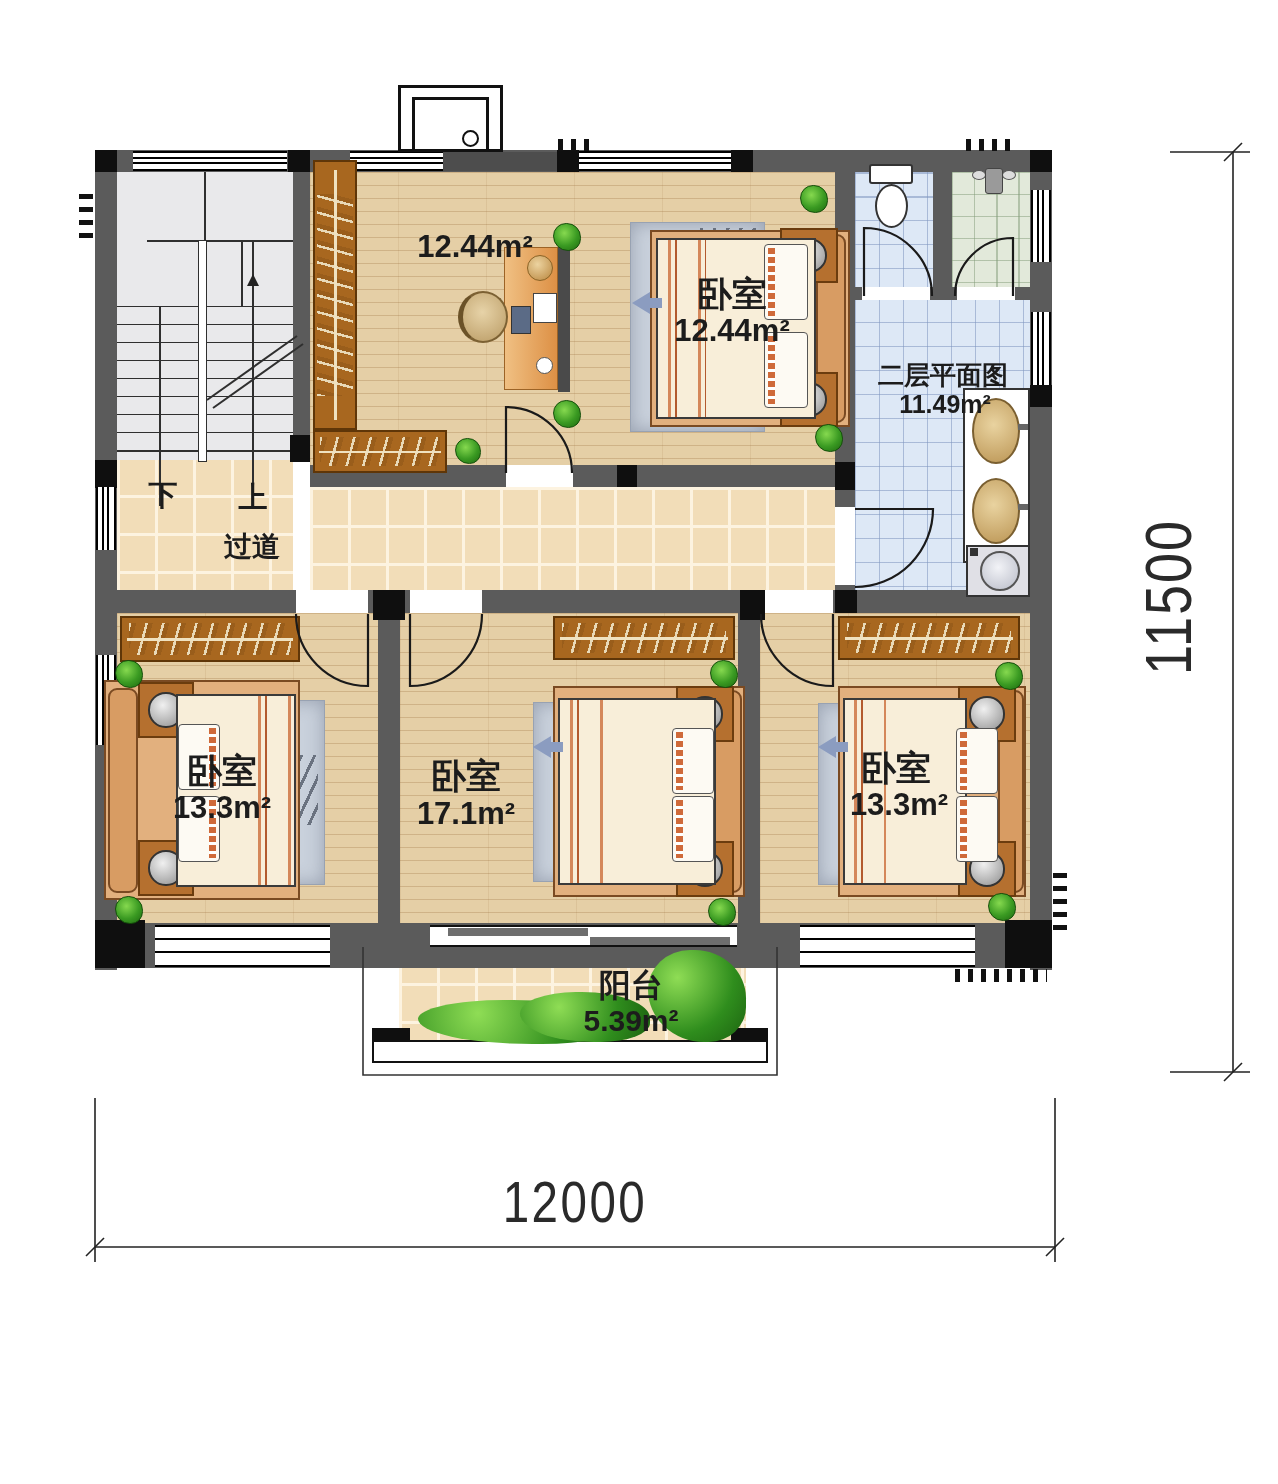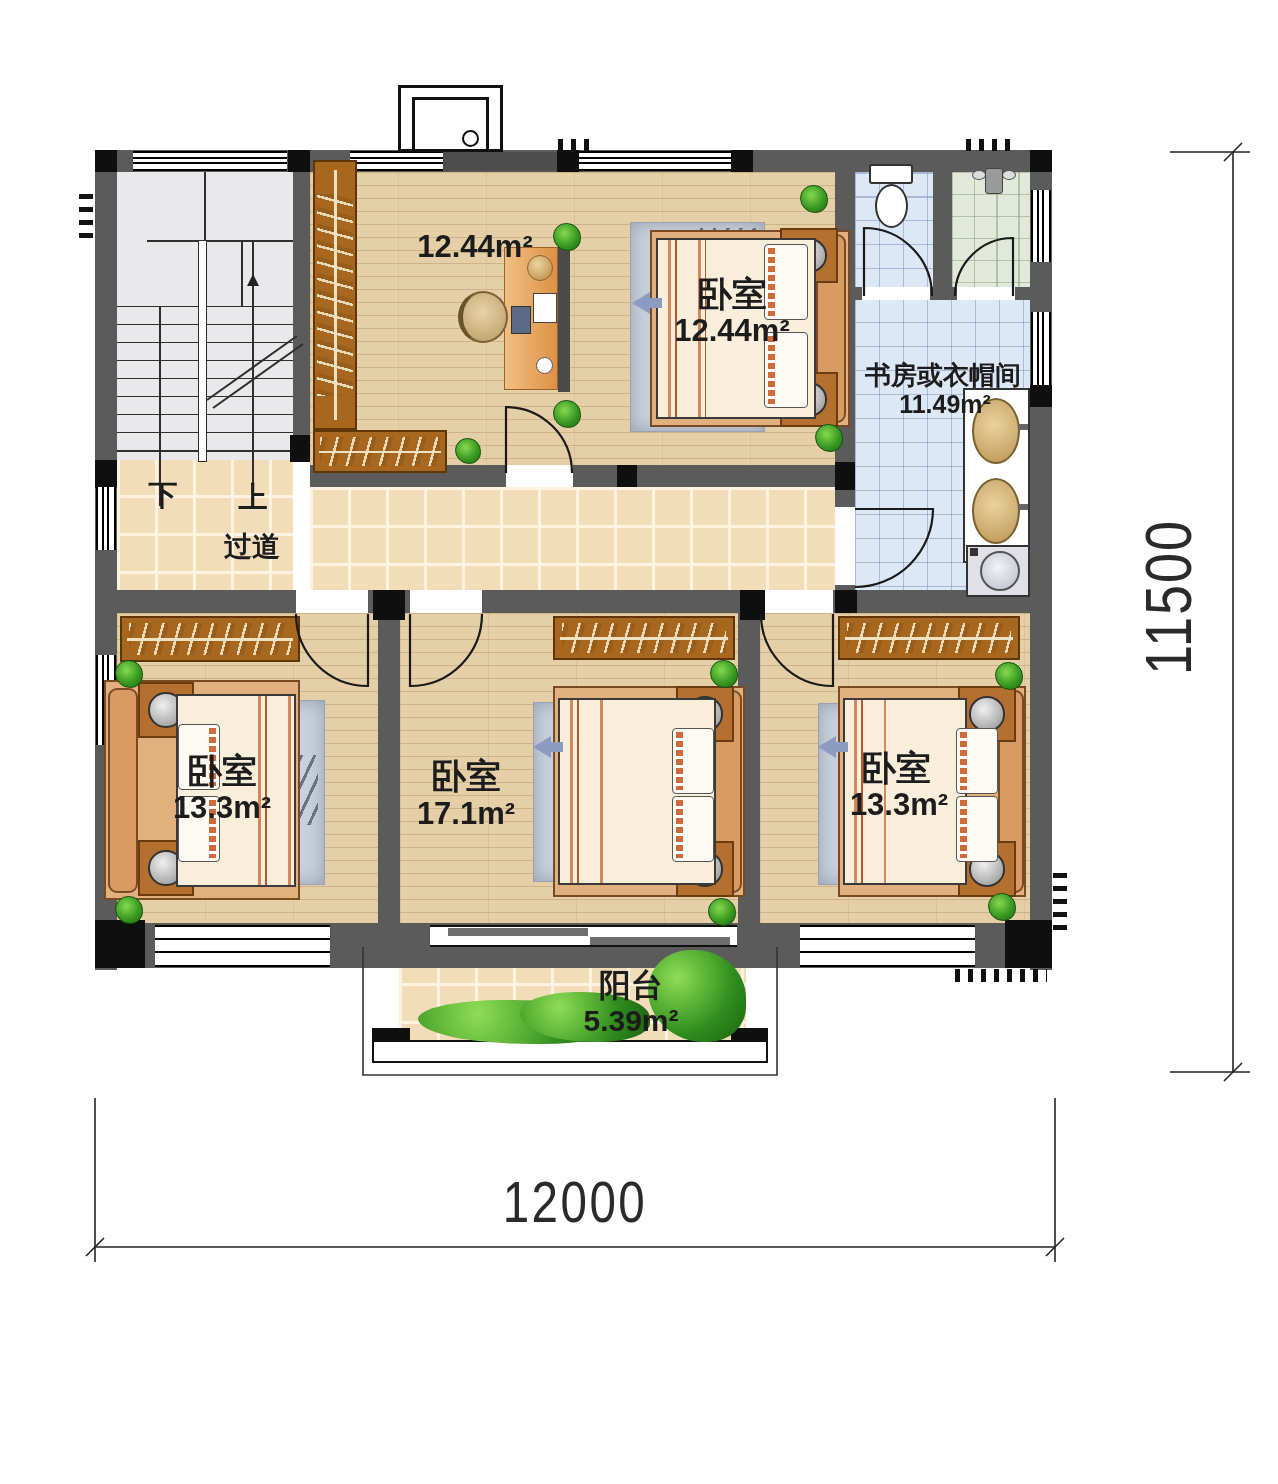--- a/index.html
+++ b/index.html
@@ -247,21 +247,21 @@
   <div class="plant" style="left:995px;top:662px;width:28px;height:28px"></div>
   <div class="plant" style="left:988px;top:893px;width:28px;height:28px"></div>
 
   <div class="fol" style="left:418px;top:1000px;width:200px;height:44px"></div>
   <div class="fol" style="left:520px;top:992px;width:130px;height:50px"></div>
   <div class="fol" style="left:648px;top:950px;width:98px;height:92px"></div>
 
   <div class="lbl" style="left:350px;top:229px;width:250px;font-size:31px">12.44m²</div>
   <div class="lbl" style="left:662px;top:271px;width:140px;font-size:35px">卧室</div>
   <div class="lbl" style="left:662px;top:313px;width:140px;font-size:31px">12.44m²</div>
-  <div class="lbl" style="left:848px;top:358px;width:190px;font-size:26px">书房或衣帽间</div>
+  <div class="lbl" style="left:848px;top:358px;width:190px;font-size:26px">二层平面图</div>
   <div class="lbl" style="left:855px;top:390px;width:180px;font-size:25px">11.49m²</div>
   <div class="lbl" style="left:143px;top:476px;width:40px;font-size:29px">下</div>
   <div class="lbl" style="left:233px;top:478px;width:40px;font-size:29px">上</div>
   <div class="lbl" style="left:212px;top:528px;width:80px;font-size:28px">过道</div>
   <div class="lbl" style="left:152px;top:748px;width:140px;font-size:35px">卧室</div>
   <div class="lbl" style="left:152px;top:790px;width:140px;font-size:31px">13.3m²</div>
   <div class="lbl" style="left:396px;top:753px;width:140px;font-size:35px">卧室</div>
   <div class="lbl" style="left:396px;top:796px;width:140px;font-size:31px">17.1m²</div>
   <div class="lbl" style="left:826px;top:745px;width:140px;font-size:35px">卧室</div>
   <div class="lbl" style="left:829px;top:787px;width:140px;font-size:31px">13.3m²</div>

